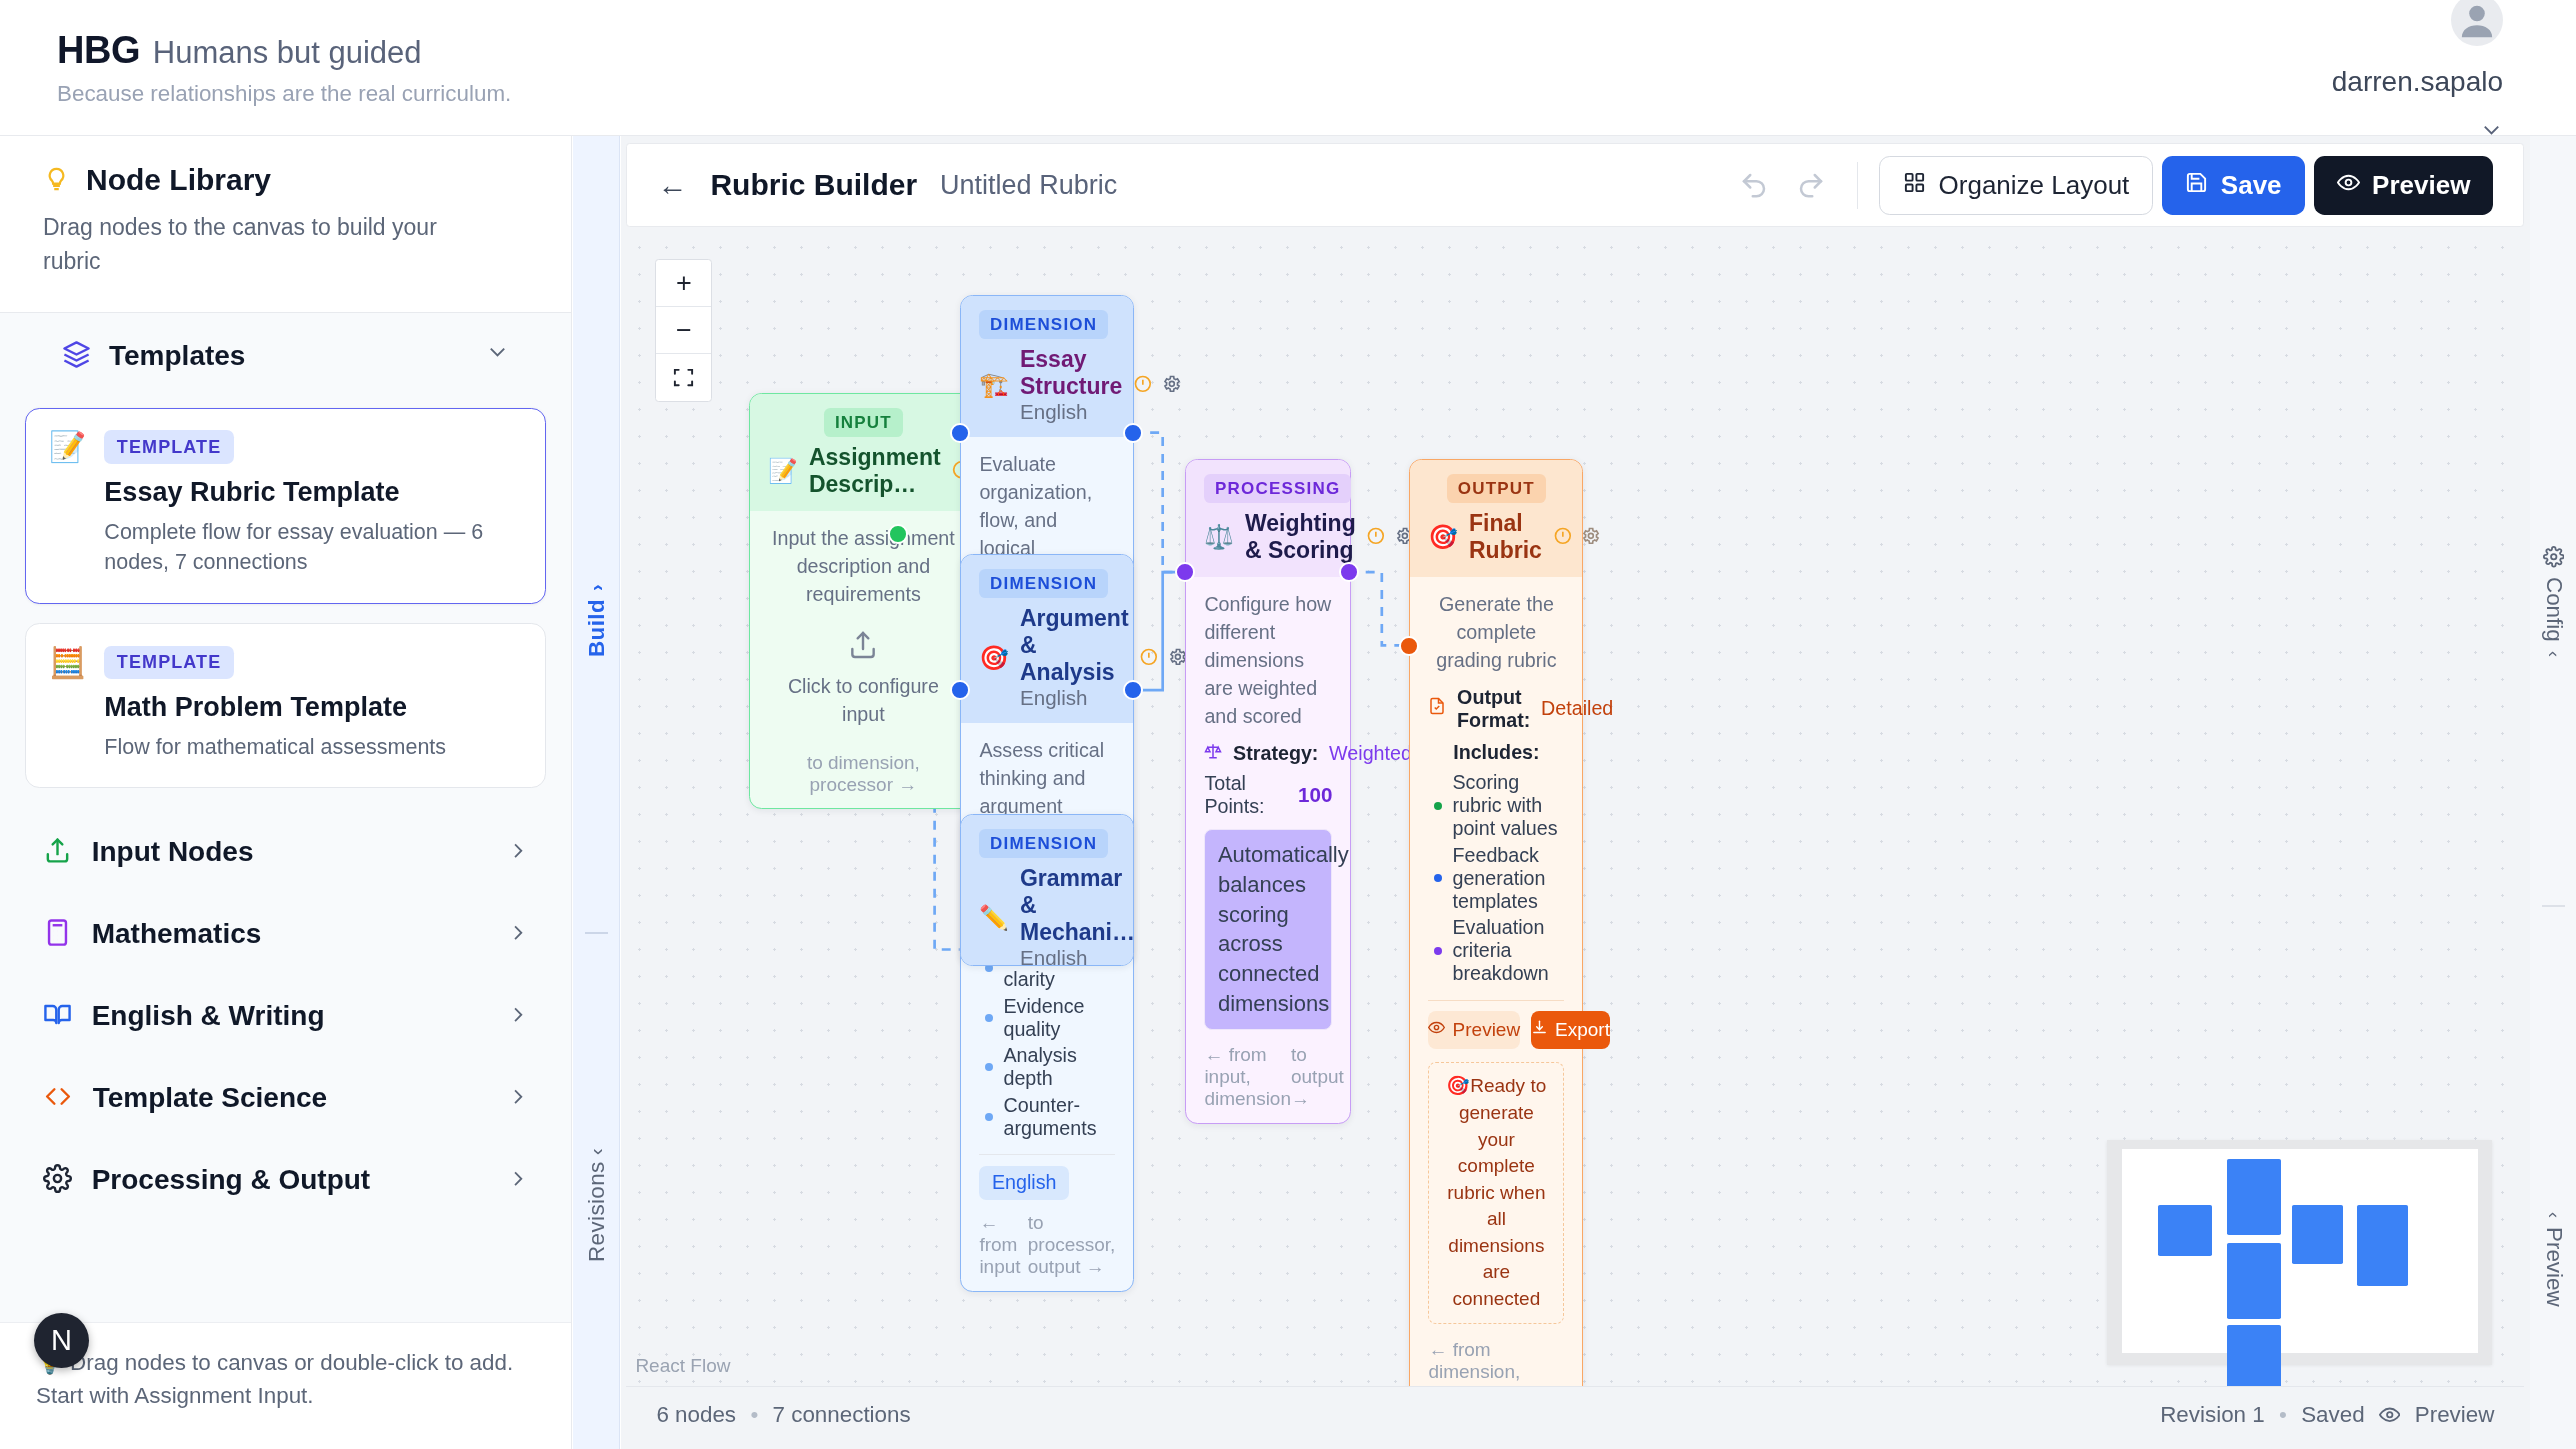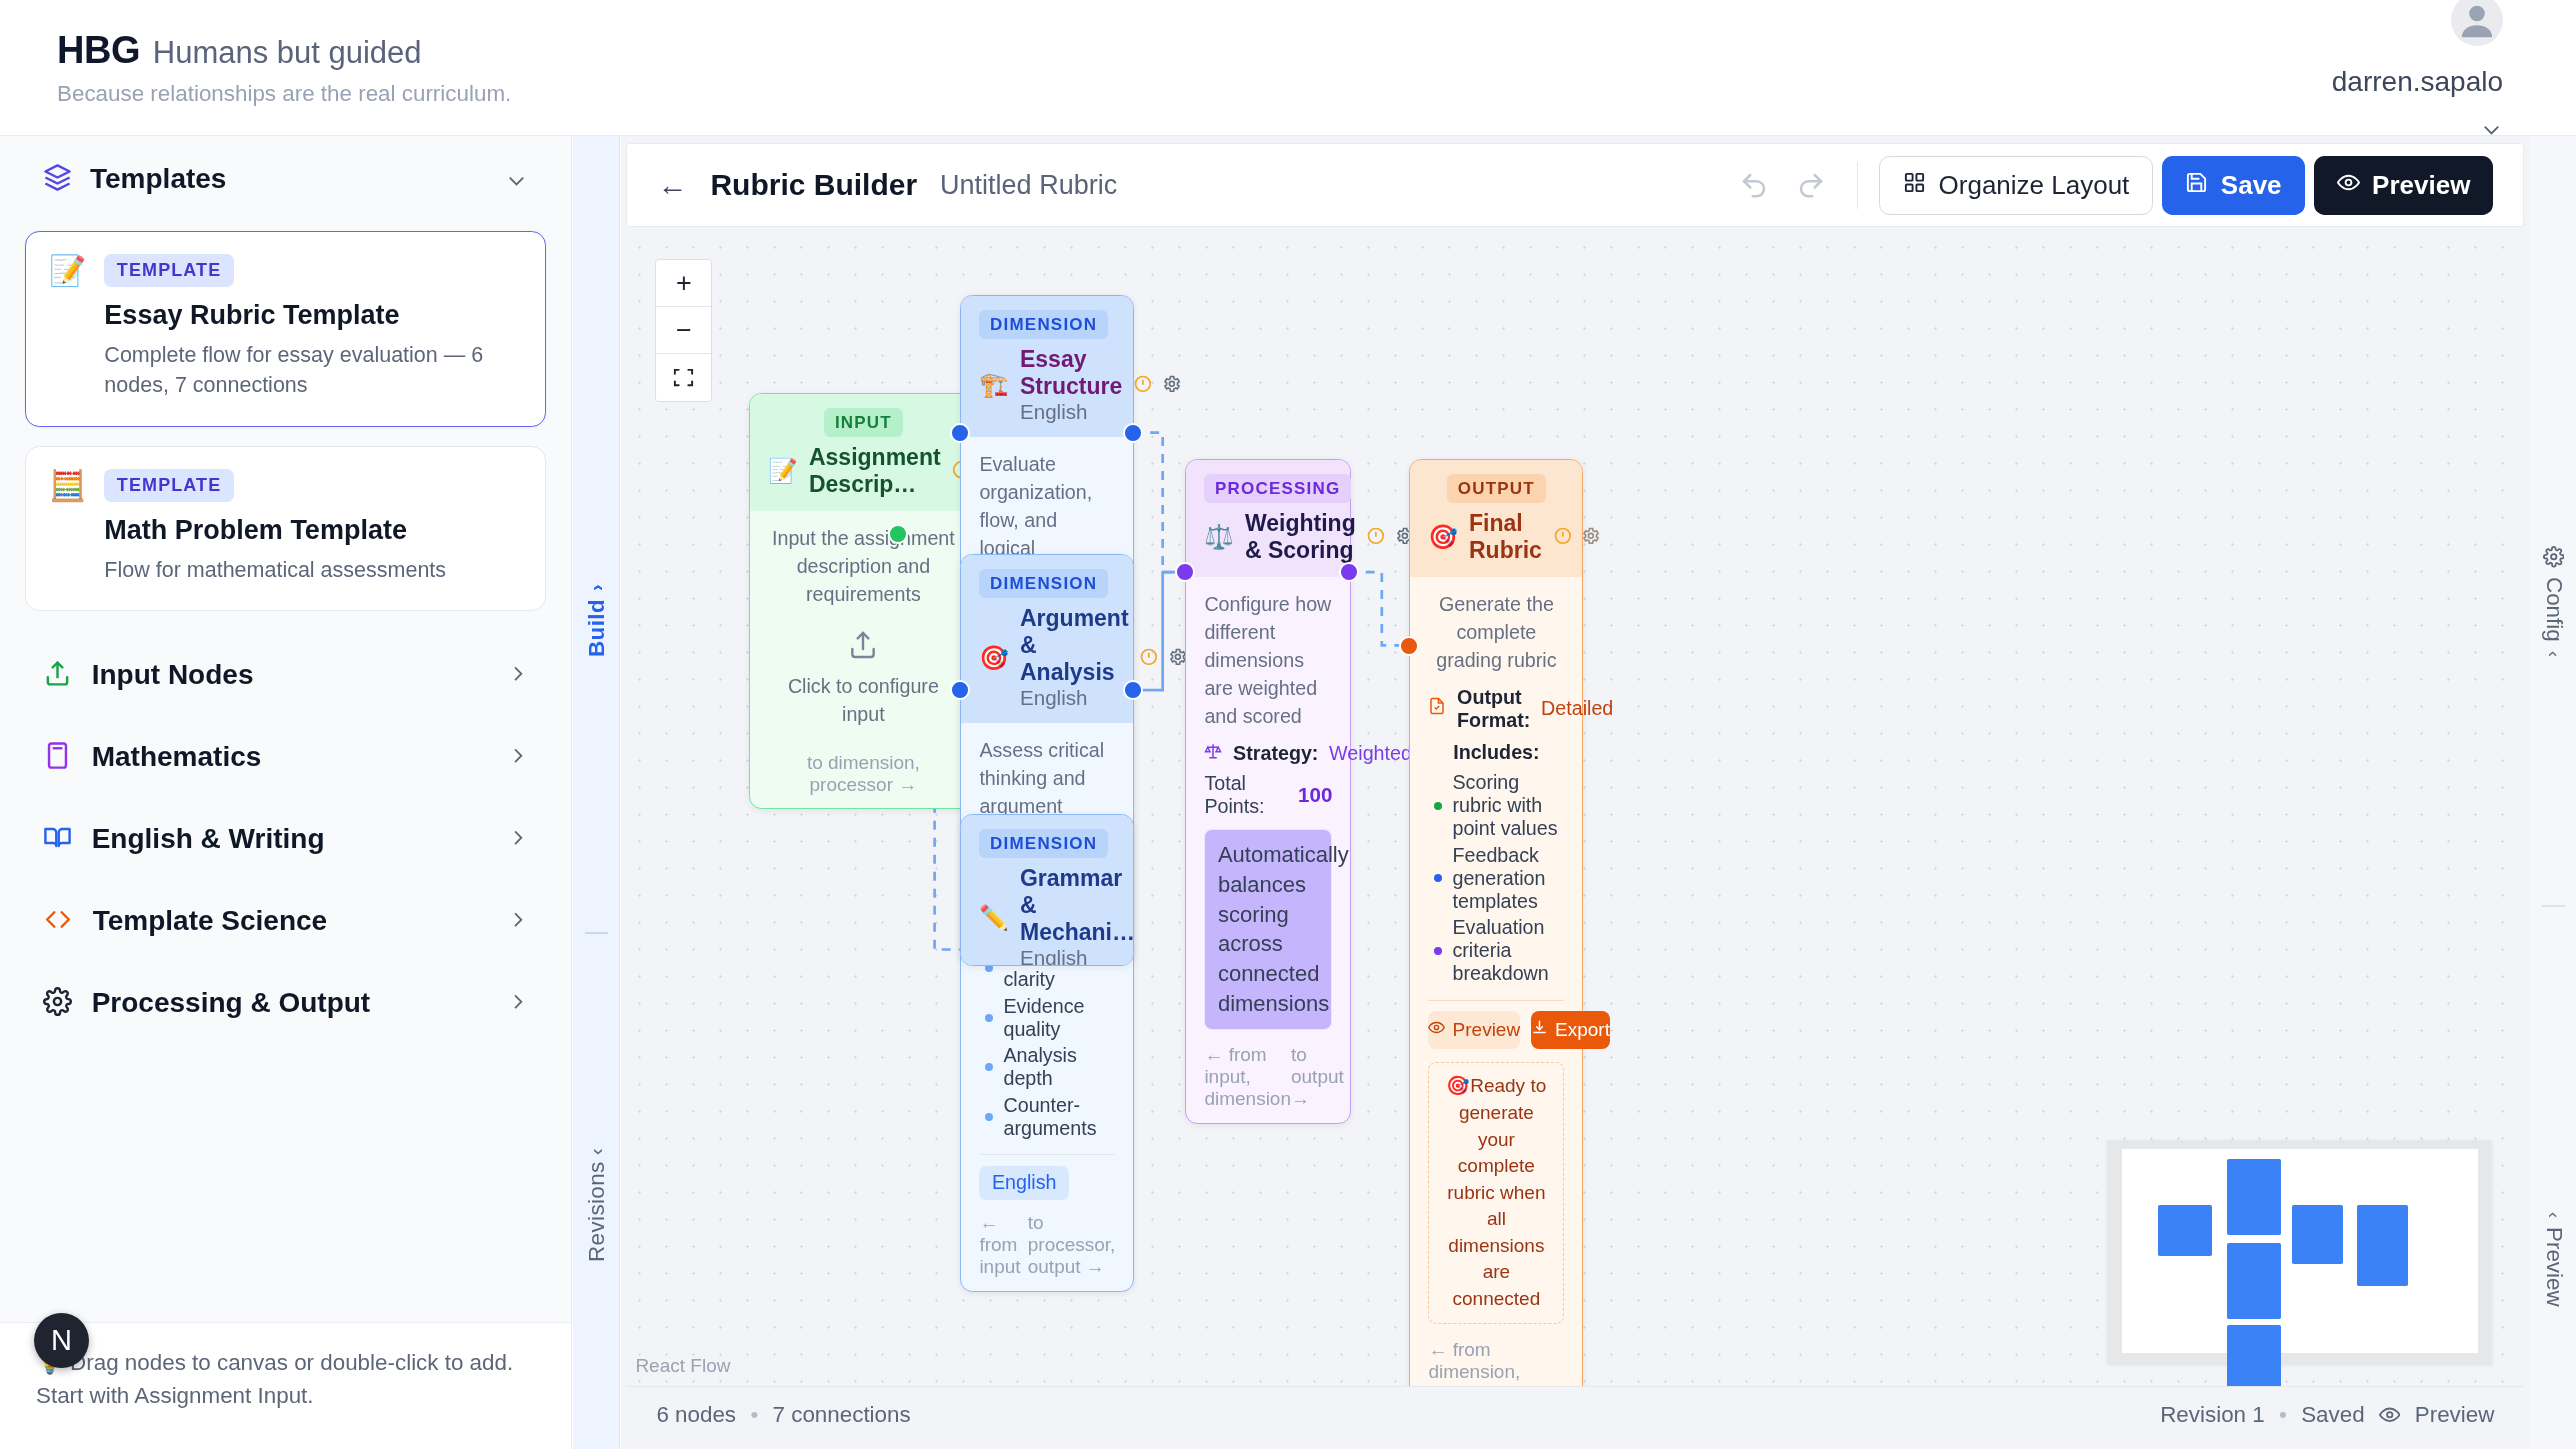--- a/index.html
+++ b/index.html
@@ -39,22 +39,22 @@
   }
   .lib-head {
     padding: 27px 43px 34px 43px; background: #ffffff;
     border-bottom: 0.9px solid #e8eaee;
   }
   .lib-title { display: flex; align-items: center; gap: 16px; }
   .lib-title-txt { font-size: 30px; font-weight: 700; color: #101828; }
   .lib-sub { font-size: 23px; color: #5c6678; line-height: 1.45; margin-top: 14.3px; max-width: 456px; }
 
   .section-row {
-    display: flex; align-items: flex-end; gap: 18px;
-    padding: 27px 43px; cursor: pointer;
+    display: flex; align-items: flex-start; gap: 18px;
+    padding: 27px 62px; cursor: pointer;
   }
   .section-row .stxt { font-size: 28px; font-weight: 700; color: #101828; flex: 1; }
 
   .tcard {
     margin: 9px 25px 0 25px; padding: 21.5px 23px 25px 23px;
     background: #ffffff; border: 0.9px solid #e4e7ec; border-radius: 14.3px;
   }
   .tcard.sel { border: 1.8px solid #6366f1; box-shadow: 0 0.9px 2.7px rgba(0,0,0,.05); }
   .tcard-top { display: flex; gap: 18px; }
   .tcard-emoji { font-size: 30px; line-height: 1.1; }
@@ -233,20 +233,31 @@
     <span class="user-name">darren.sapalo</span>
     <span class="chev-down">
       <svg width="23" height="23" viewBox="0 0 24 24" fill="none" stroke="#59637a" stroke-width="2">
           <path d="M5 9l7 7 7-7"></path>
         </svg>
     </span>
   </div>
 </div>
 
 <div class="sidebar">
+  <div class="lib-head">
+    <div class="lib-title">
+      <span>
+        <svg width="27" height="30" viewBox="0 0 24 24" fill="none" stroke="#f5b921" stroke-width="2">
+            <path d="M9 18h6M10 21h4M12 3a6 6 0 0 0-4 10.5c.7.8 1 1.6 1 2.5h6c0-.9.3-1.7 1-2.5A6 6 0 0 0 12 3z"></path>
+          </svg>
+      </span>
+      <span class="lib-title-txt">Node Library</span>
+    </div>
+    <div class="lib-sub">Drag nodes to the canvas to build your rubric</div>
+  </div>
 
   <div class="section-row">
     <span>
       <svg width="29" height="29" viewBox="0 0 24 24" fill="none" stroke="#4f46e5" stroke-width="2" stroke-linejoin="round">
           <path d="M12 2 2 7l10 5 10-5-10-5z"></path>
           <path d="M2 12l10 5 10-5"></path>
           <path d="M2 17l10 5 10-5"></path>
         </svg>
     </span>
     <span class="stxt">Templates</span>

